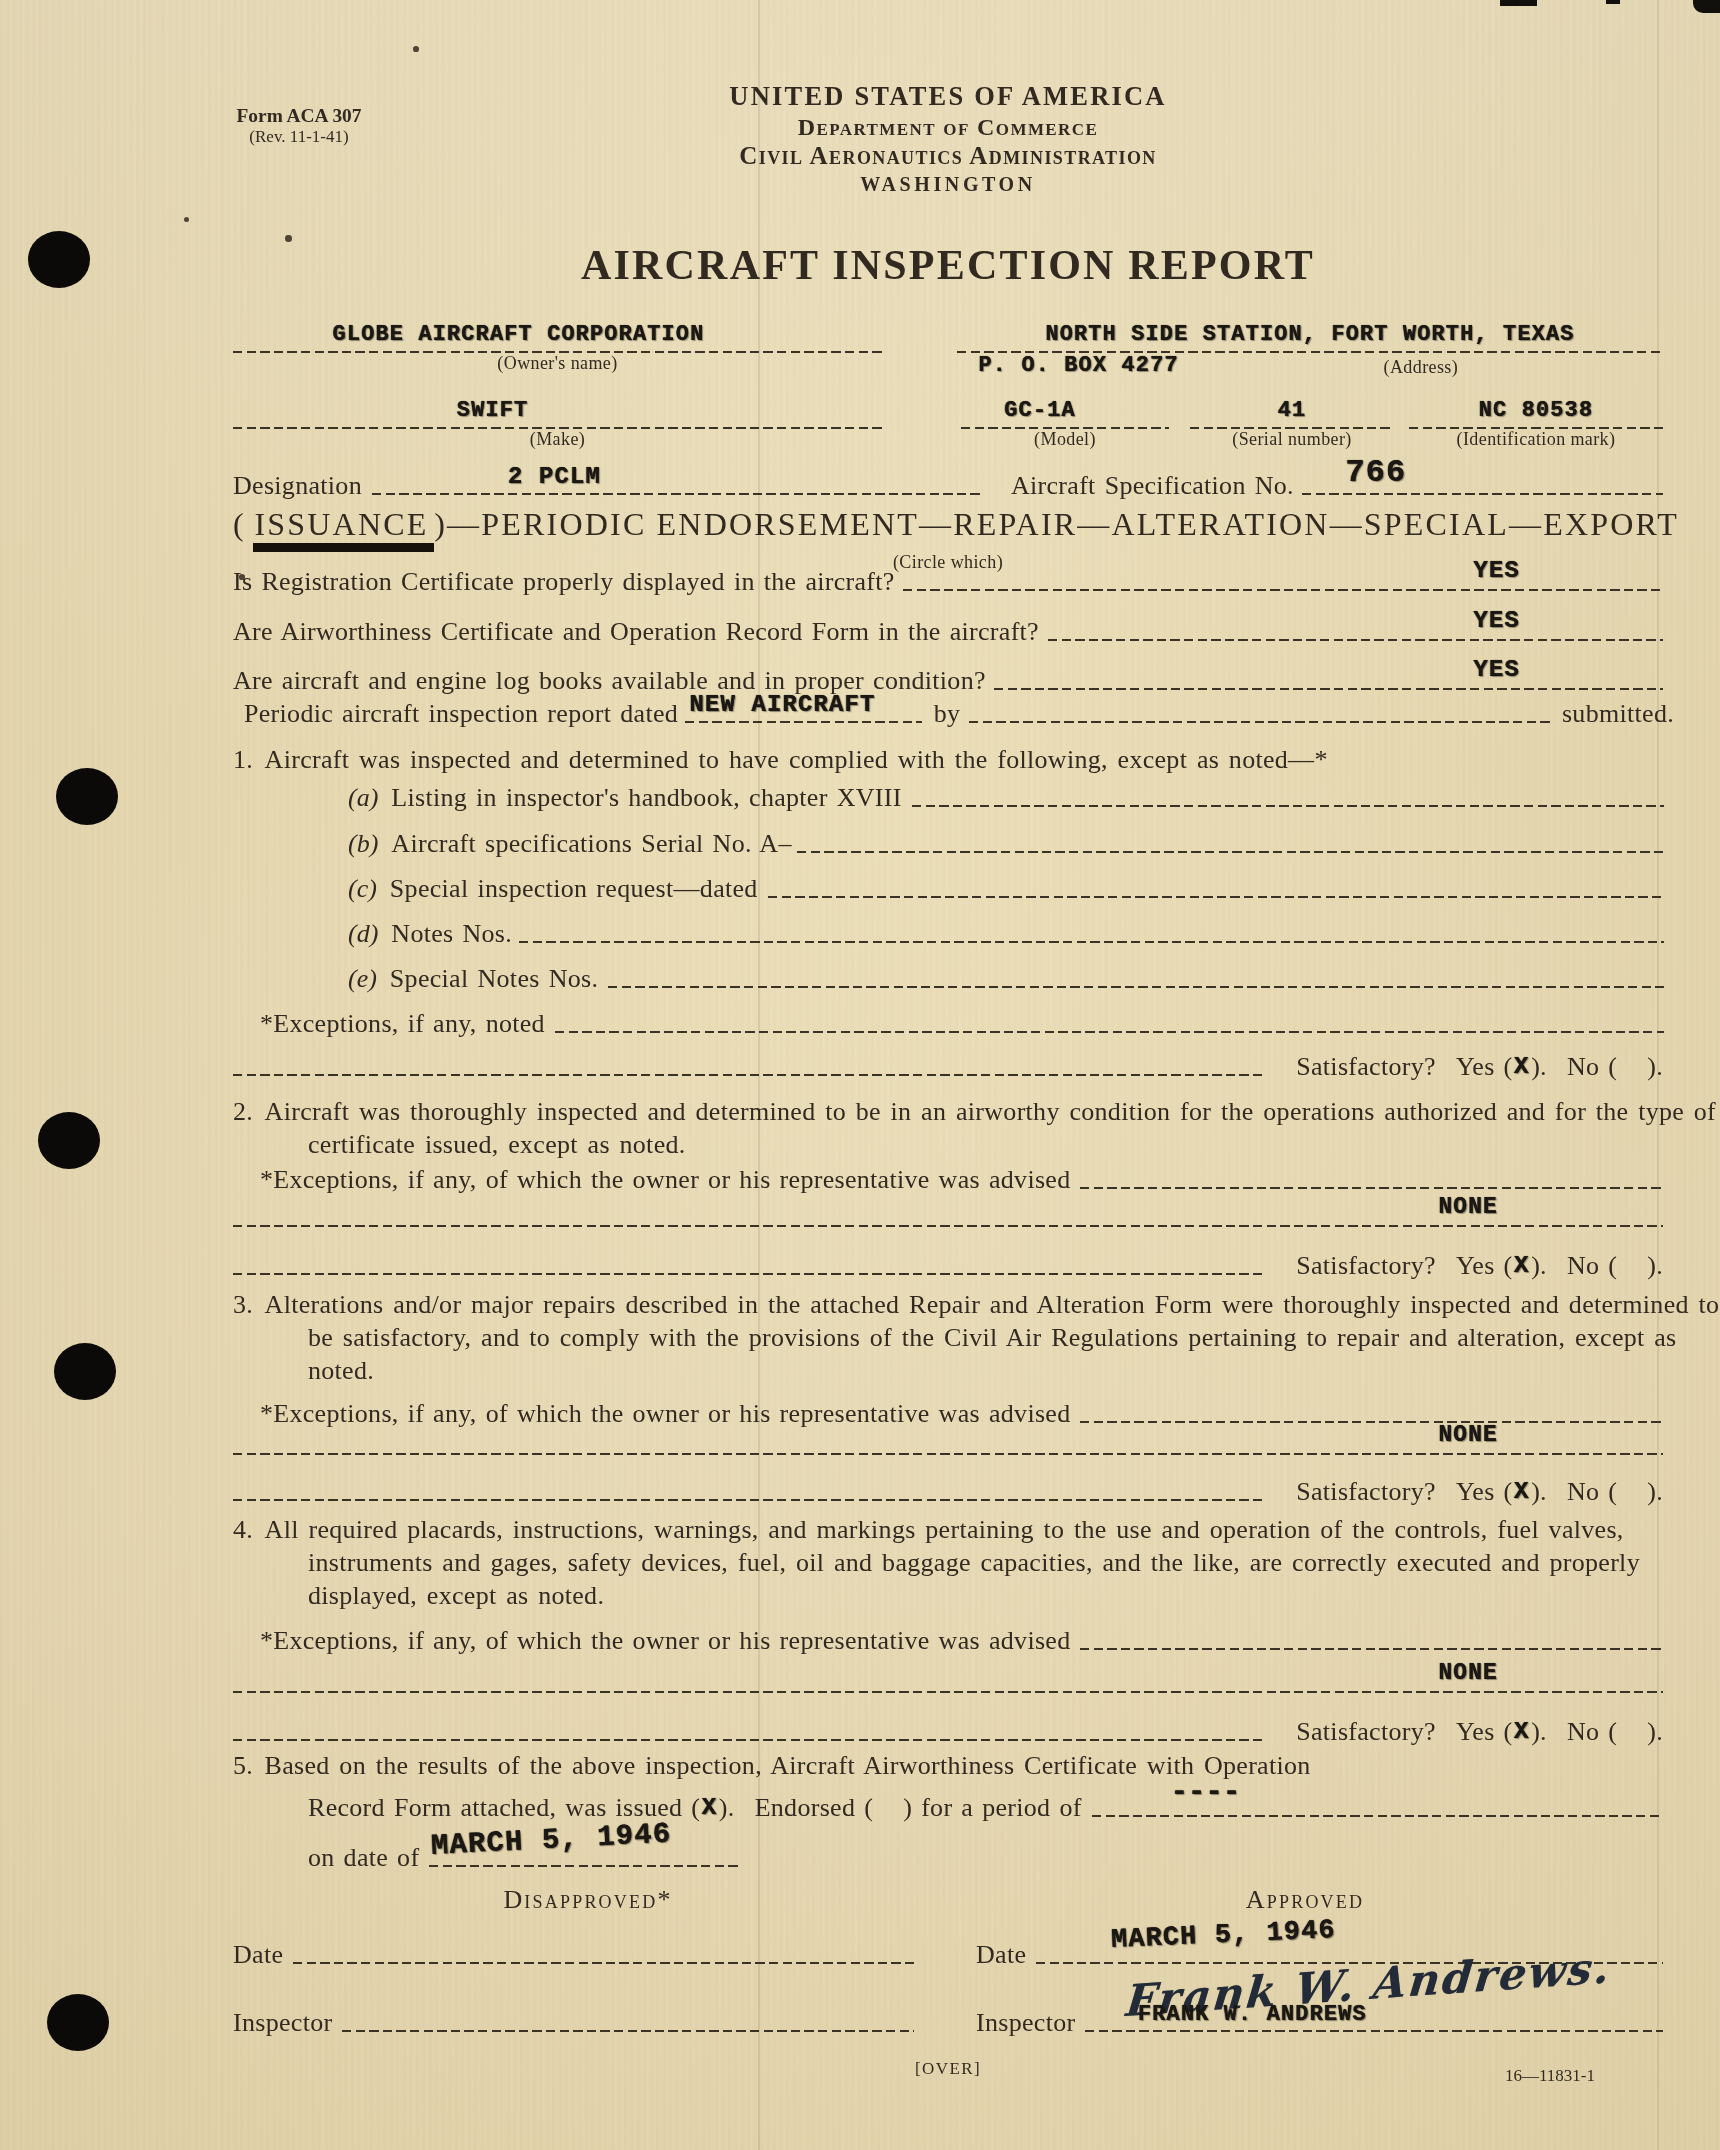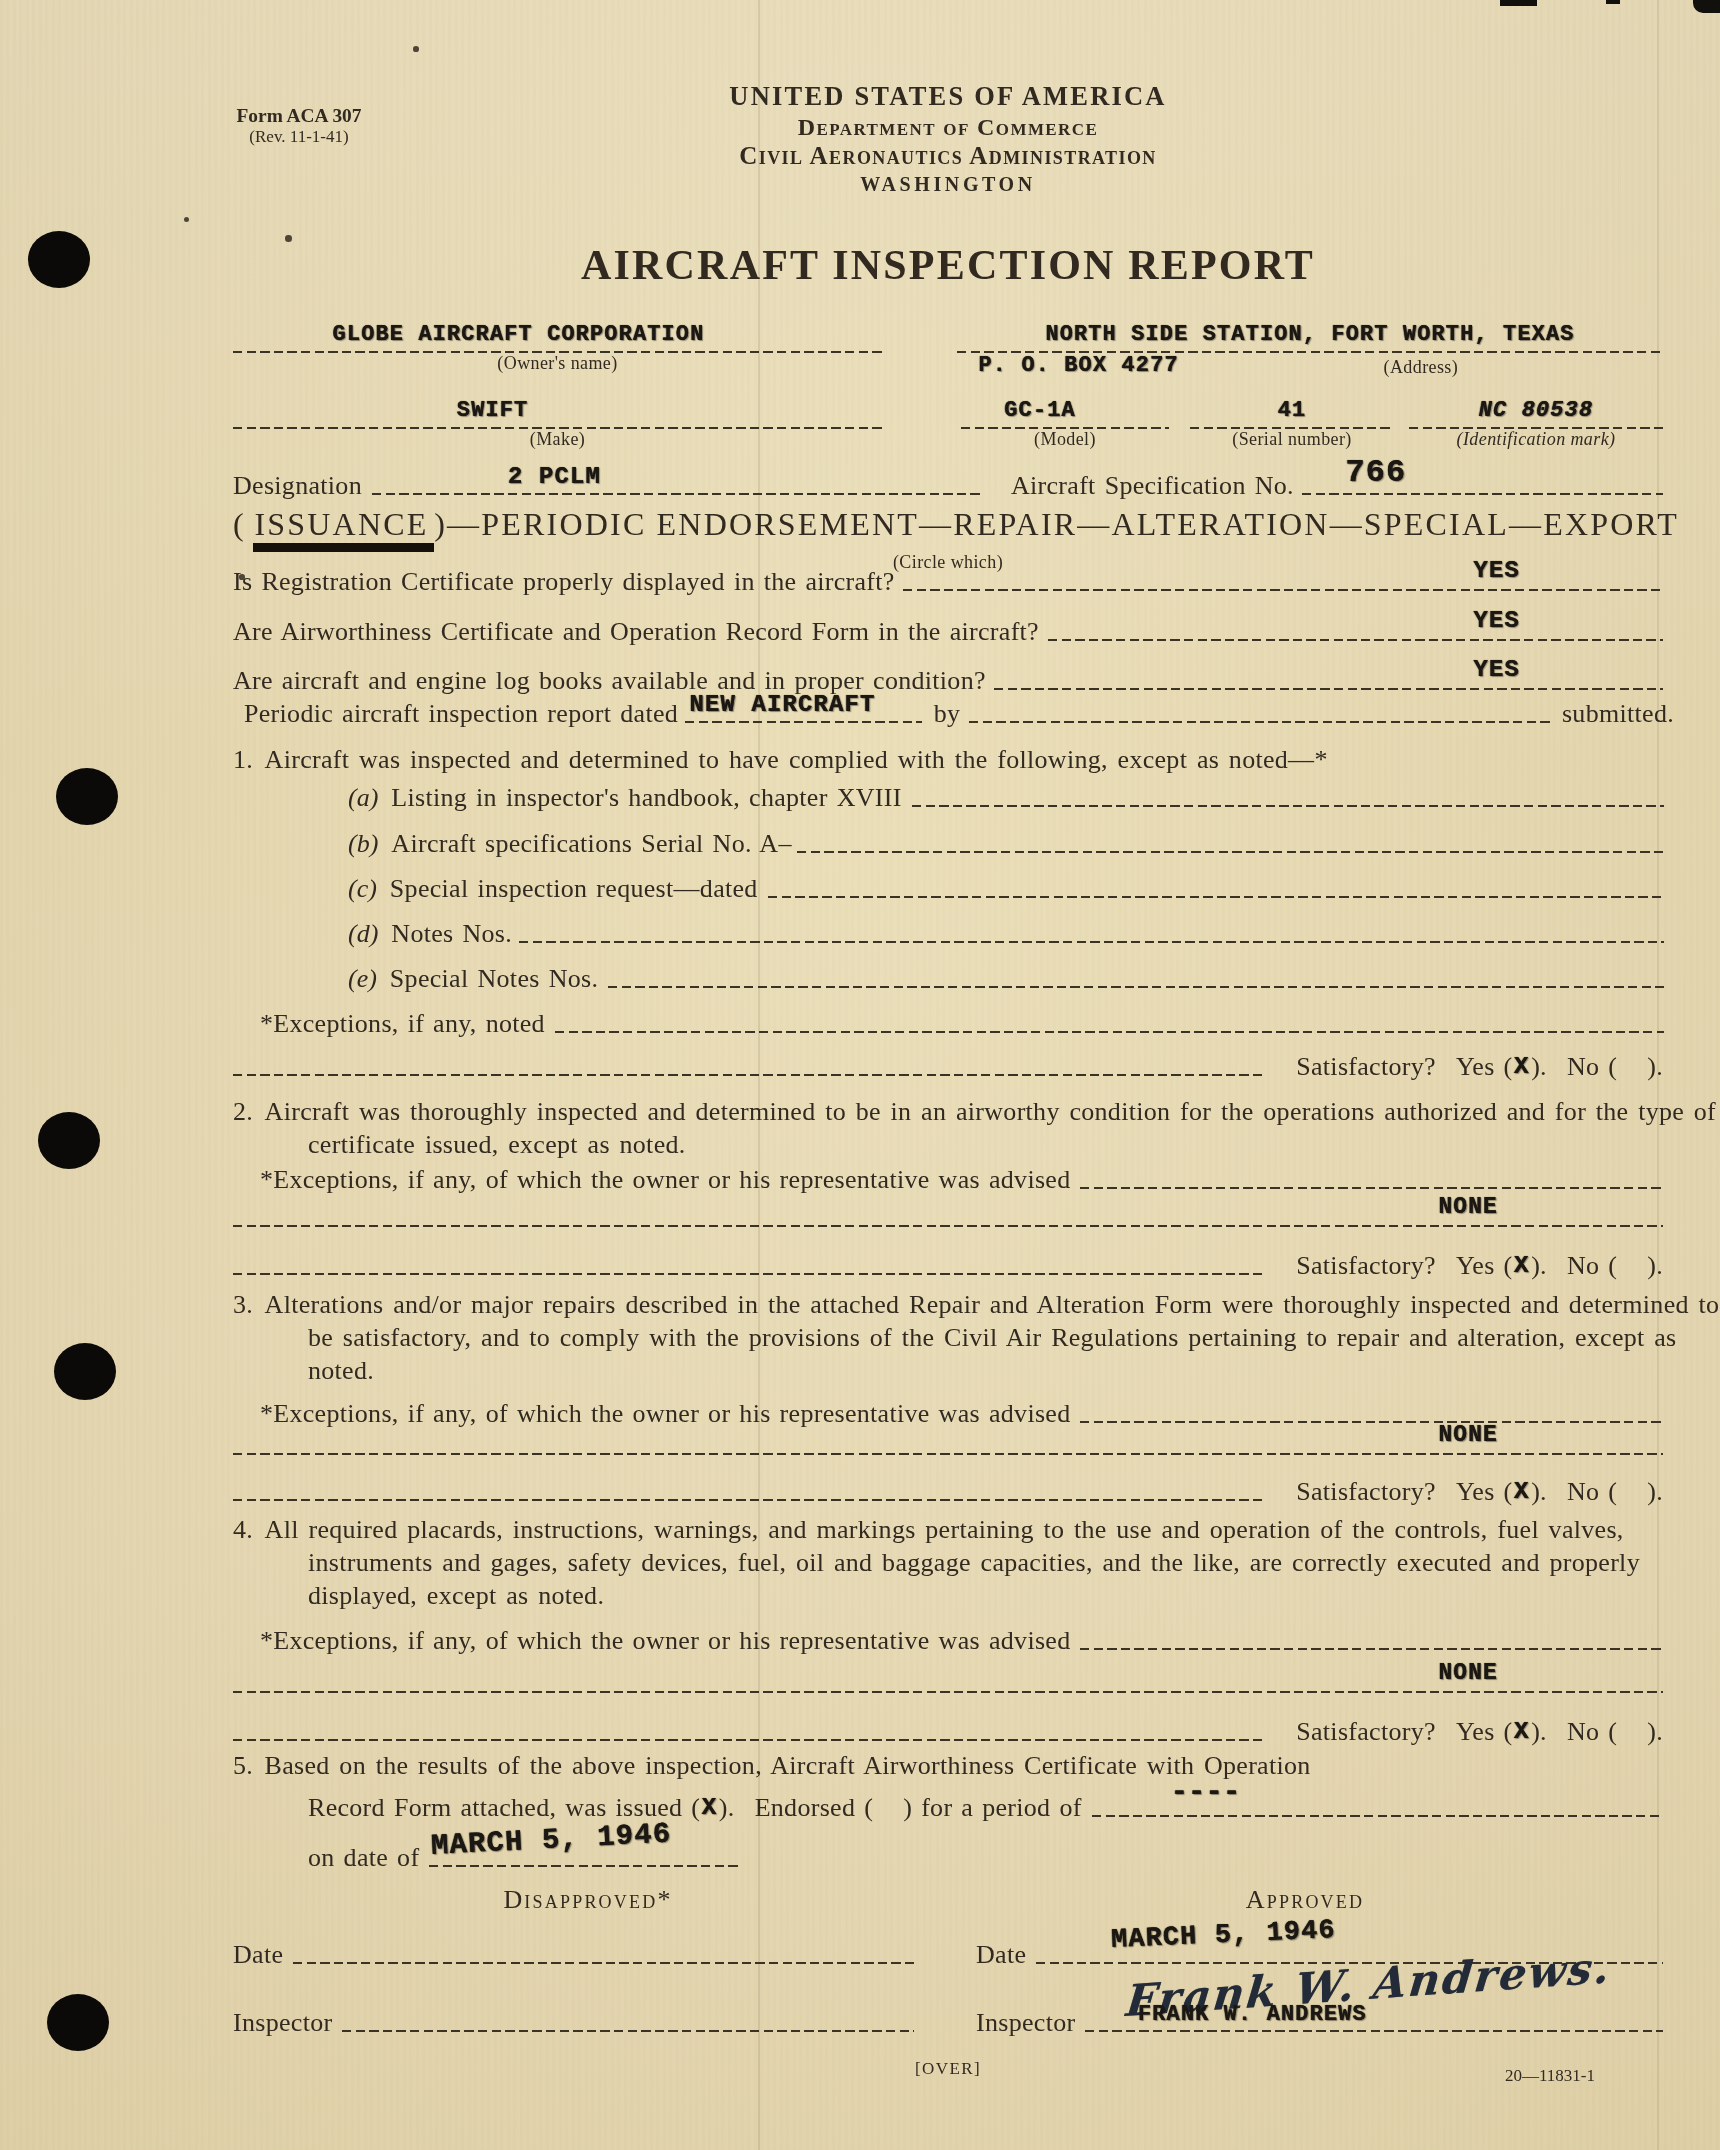--- a/index.html
+++ b/index.html
@@ -110,21 +110,21 @@
       <span class="typed vval" style="left:38%;">GC-1A</span>
     </div>
     <div class="cap" style="text-align:center;white-space:nowrap;">(Model)</div>
   </div>
   <div class="abs" style="left:1190px;top:393px;width:204px;">
     <div class="vline">
       <span class="typed vval">41</span>
     </div>
     <div class="cap" style="text-align:center;white-space:nowrap;">(Serial number)</div>
   </div>
-  <div class="abs" style="left:1409px;top:393px;width:254px;font-style:italic;">
+  <div class="abs" style="left:1409px;top:393px;width:254px;">
     <div class="vline">
       <span class="typed vval">NC 80538</span>
     </div>
     <div class="cap" style="text-align:center;white-space:nowrap;">(Identification mark)</div>
   </div>
 
   <div class="row" style="left:233px;top:467px;width:1430px;height:34px;">
     <span class="q">Designation</span>
     <div class="fl" style="flex:0 0 609px;margin-left:10px;">
       <span class="typed abs" style="left:136px;bottom:5.7px;font-size:24px;white-space:nowrap;">2 PCLM</span>
@@ -305,16 +305,16 @@
     <span class="q">Inspector</span>
     <div class="fl" style="margin-left:10px;"></div>
   </div>
   <div class="row" style="left:976px;top:2006px;width:687px;height:32px;">
     <span class="q">Inspector</span>
     <div class="fl" style="margin-left:10px;"></div>
   </div>
   <div class="abs typed" style="left:1138px;top:2002px;font-size:22px;white-space:nowrap;">FRANK W. ANDREWS</div>
 
   <div class="abs" style="left:233px;top:2059px;width:1430px;text-align:center;font-size:17px;letter-spacing:1.4px;">[OVER]</div>
-  <div class="abs" style="left:1505px;top:2066px;font-size:17px;">20—11831-1</div>
+  <div class="abs" style="left:1505px;top:2066px;font-size:17px;">16—11831-1</div>
 
 </div>
 
 
 </body></html>

